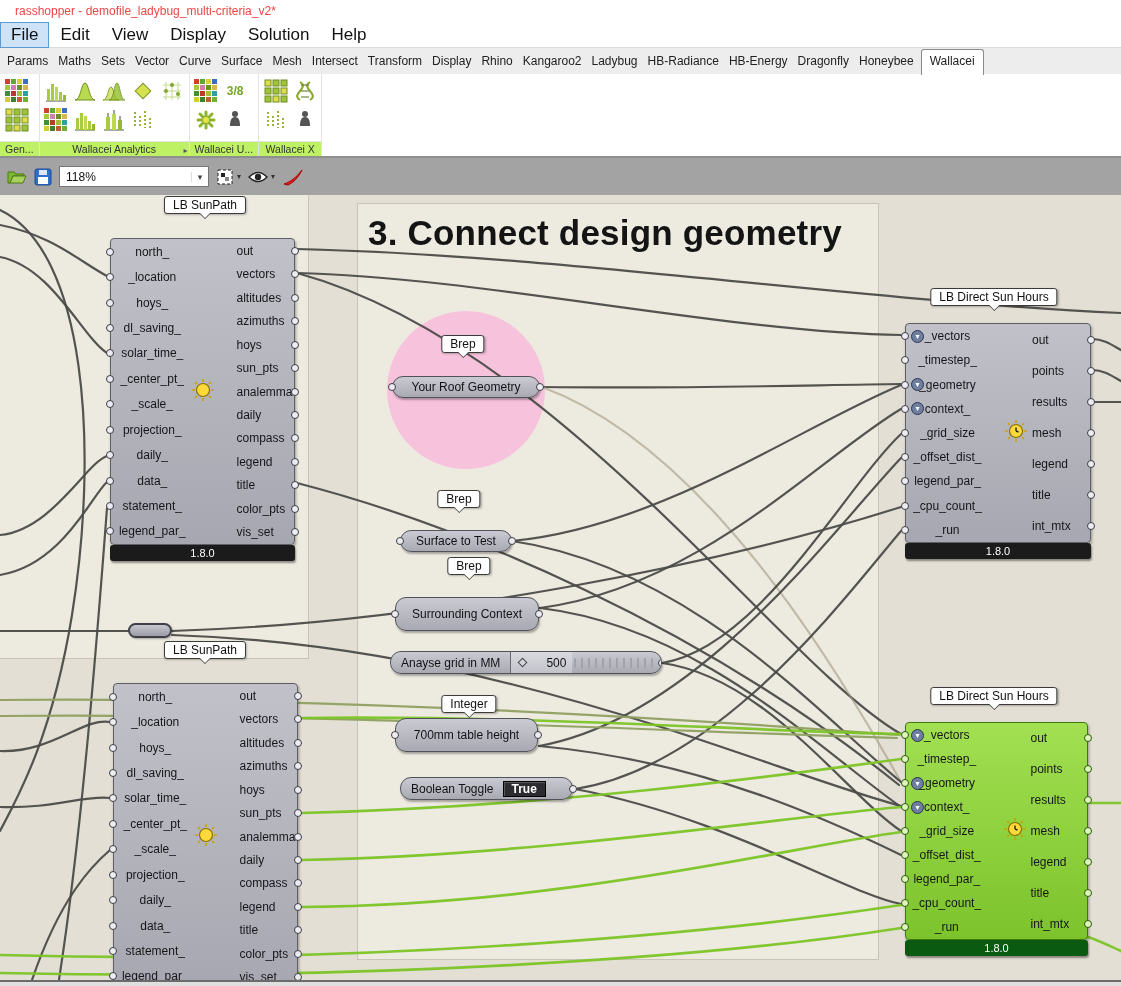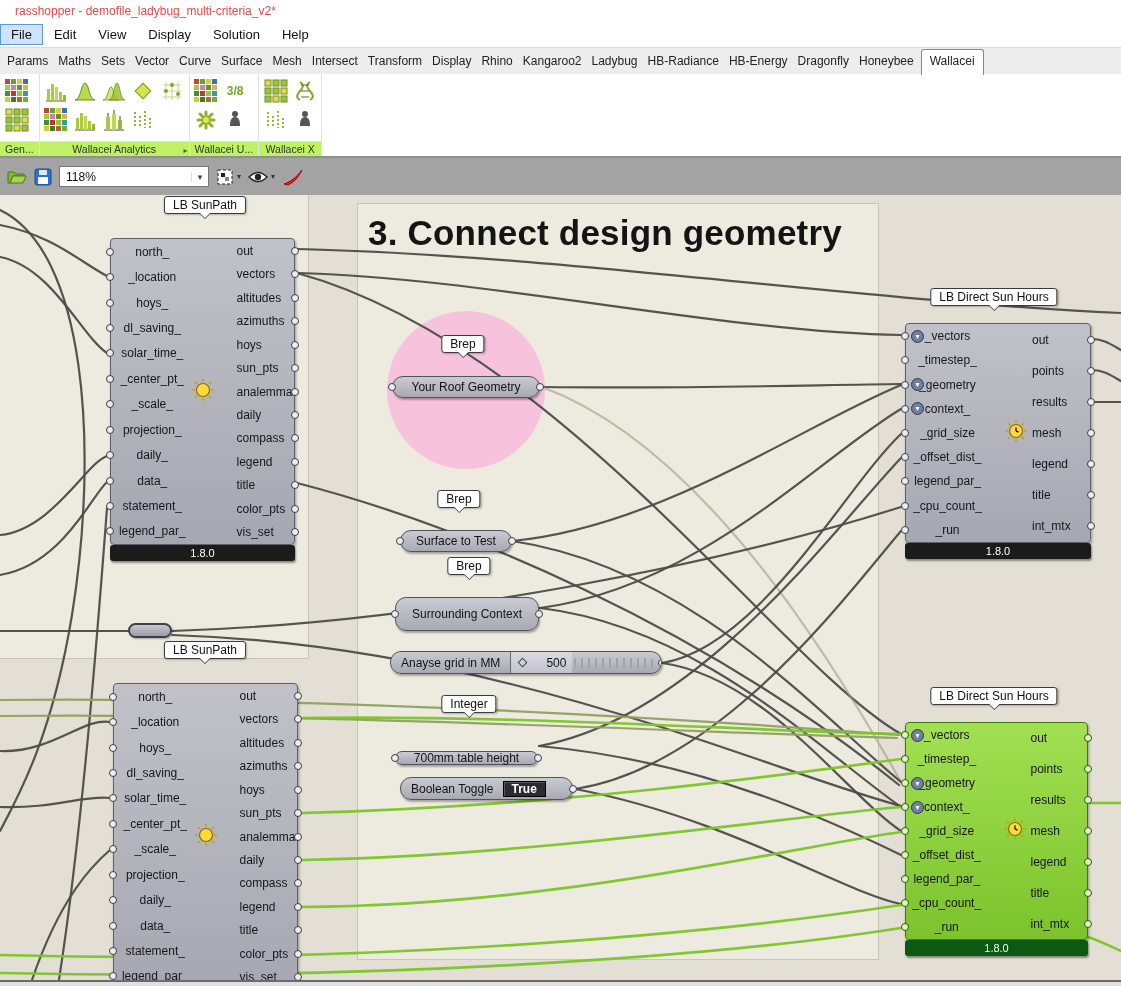--- a/index.html
+++ b/index.html
@@ -1,19 +1,19 @@
 <!DOCTYPE html>
 <html><head>
 <meta charset="utf-8">
 <style>
 *{box-sizing:border-box;margin:0;padding:0;}
 html,body{width:1121px;height:986px;overflow:hidden;background:#fff;
   font-family:"Liberation Sans",sans-serif;}
 .titlebar{height:22px;background:#fff;font-size:12px;color:#ef4444;display:flex;align-items:center;padding-left:2px;margin-left:13px;}
-.menubar{height:25px;background:#fff;display:flex;align-items:center;font-size:13px;color:#111;}
+.menubar{height:25px;background:#fff;display:flex;align-items:center;font-size:17px;color:#111;}
 .mitem{padding:2px 10px;border:1px solid transparent;cursor:default;}
 .mitem.active{background:#cfe3f8;border-color:#5b9bd5;}
 .tabbar{height:27px;background:#ededed;border-top:1px solid #dcdcdc;display:flex;align-items:flex-end;font-size:12px;color:#222;padding:0 2px;white-space:nowrap;}
 .tab{padding:4px 5px 6px;}
 .tab.active{background:#fff;border:1px solid #8a8a8a;border-bottom:none;border-radius:3px 3px 0 0;padding:4px 8px 7px;margin:0 2px -1px 2px;}
 .ribbon{height:84px;background:#fff;border-bottom:2px solid #8f8f8f;display:flex;align-items:stretch;}
 .rgroup{position:relative;display:flex;flex-direction:column;border-right:1px solid #e3e3e3;}
 .ricons{flex:1;display:grid;gap:2px;padding:3px 3px 0 3px;align-content:start;}
 .cols1{grid-template-columns:repeat(1,27px);}
 .cols2{grid-template-columns:repeat(2,27px);}
@@ -798,21 +798,21 @@
     <div class="ntag" style="left: 469px; top: 362px;">Brep</div>
     <div class="capsule slider" style="left: 390px; top: 456px; width: 272px; height: 23px;">
       <span class="slabel">Anayse grid in MM</span>
       <span class="svalwrap">
         <span class="knob"></span>
         <span class="sval">500</span>
       </span>
       <span class="strack"></span>
       <span class="dot rdot"></span>
     </div>
-    <div class="capsule" style="left: 395px; top: 556px; width: 143px; height: 14px;">
+    <div class="capsule" style="left: 395px; top: 523px; width: 143px; height: 34px;">
       <span class="dot ldot"></span>
       <span class="plabel">700mm table height</span>
       <span class="dot rdot"></span>
     </div>
     <div class="ntag" style="left: 469px; top: 500px;">Integer</div>
     <div class="capsule toggle" style="left: 400px; top: 582px; width: 173px; height: 23px;">
       <span class="plabel">Boolean Toggle</span>
       <span class="tval">True</span>
       <span class="dot rdot"></span>
     </div>

